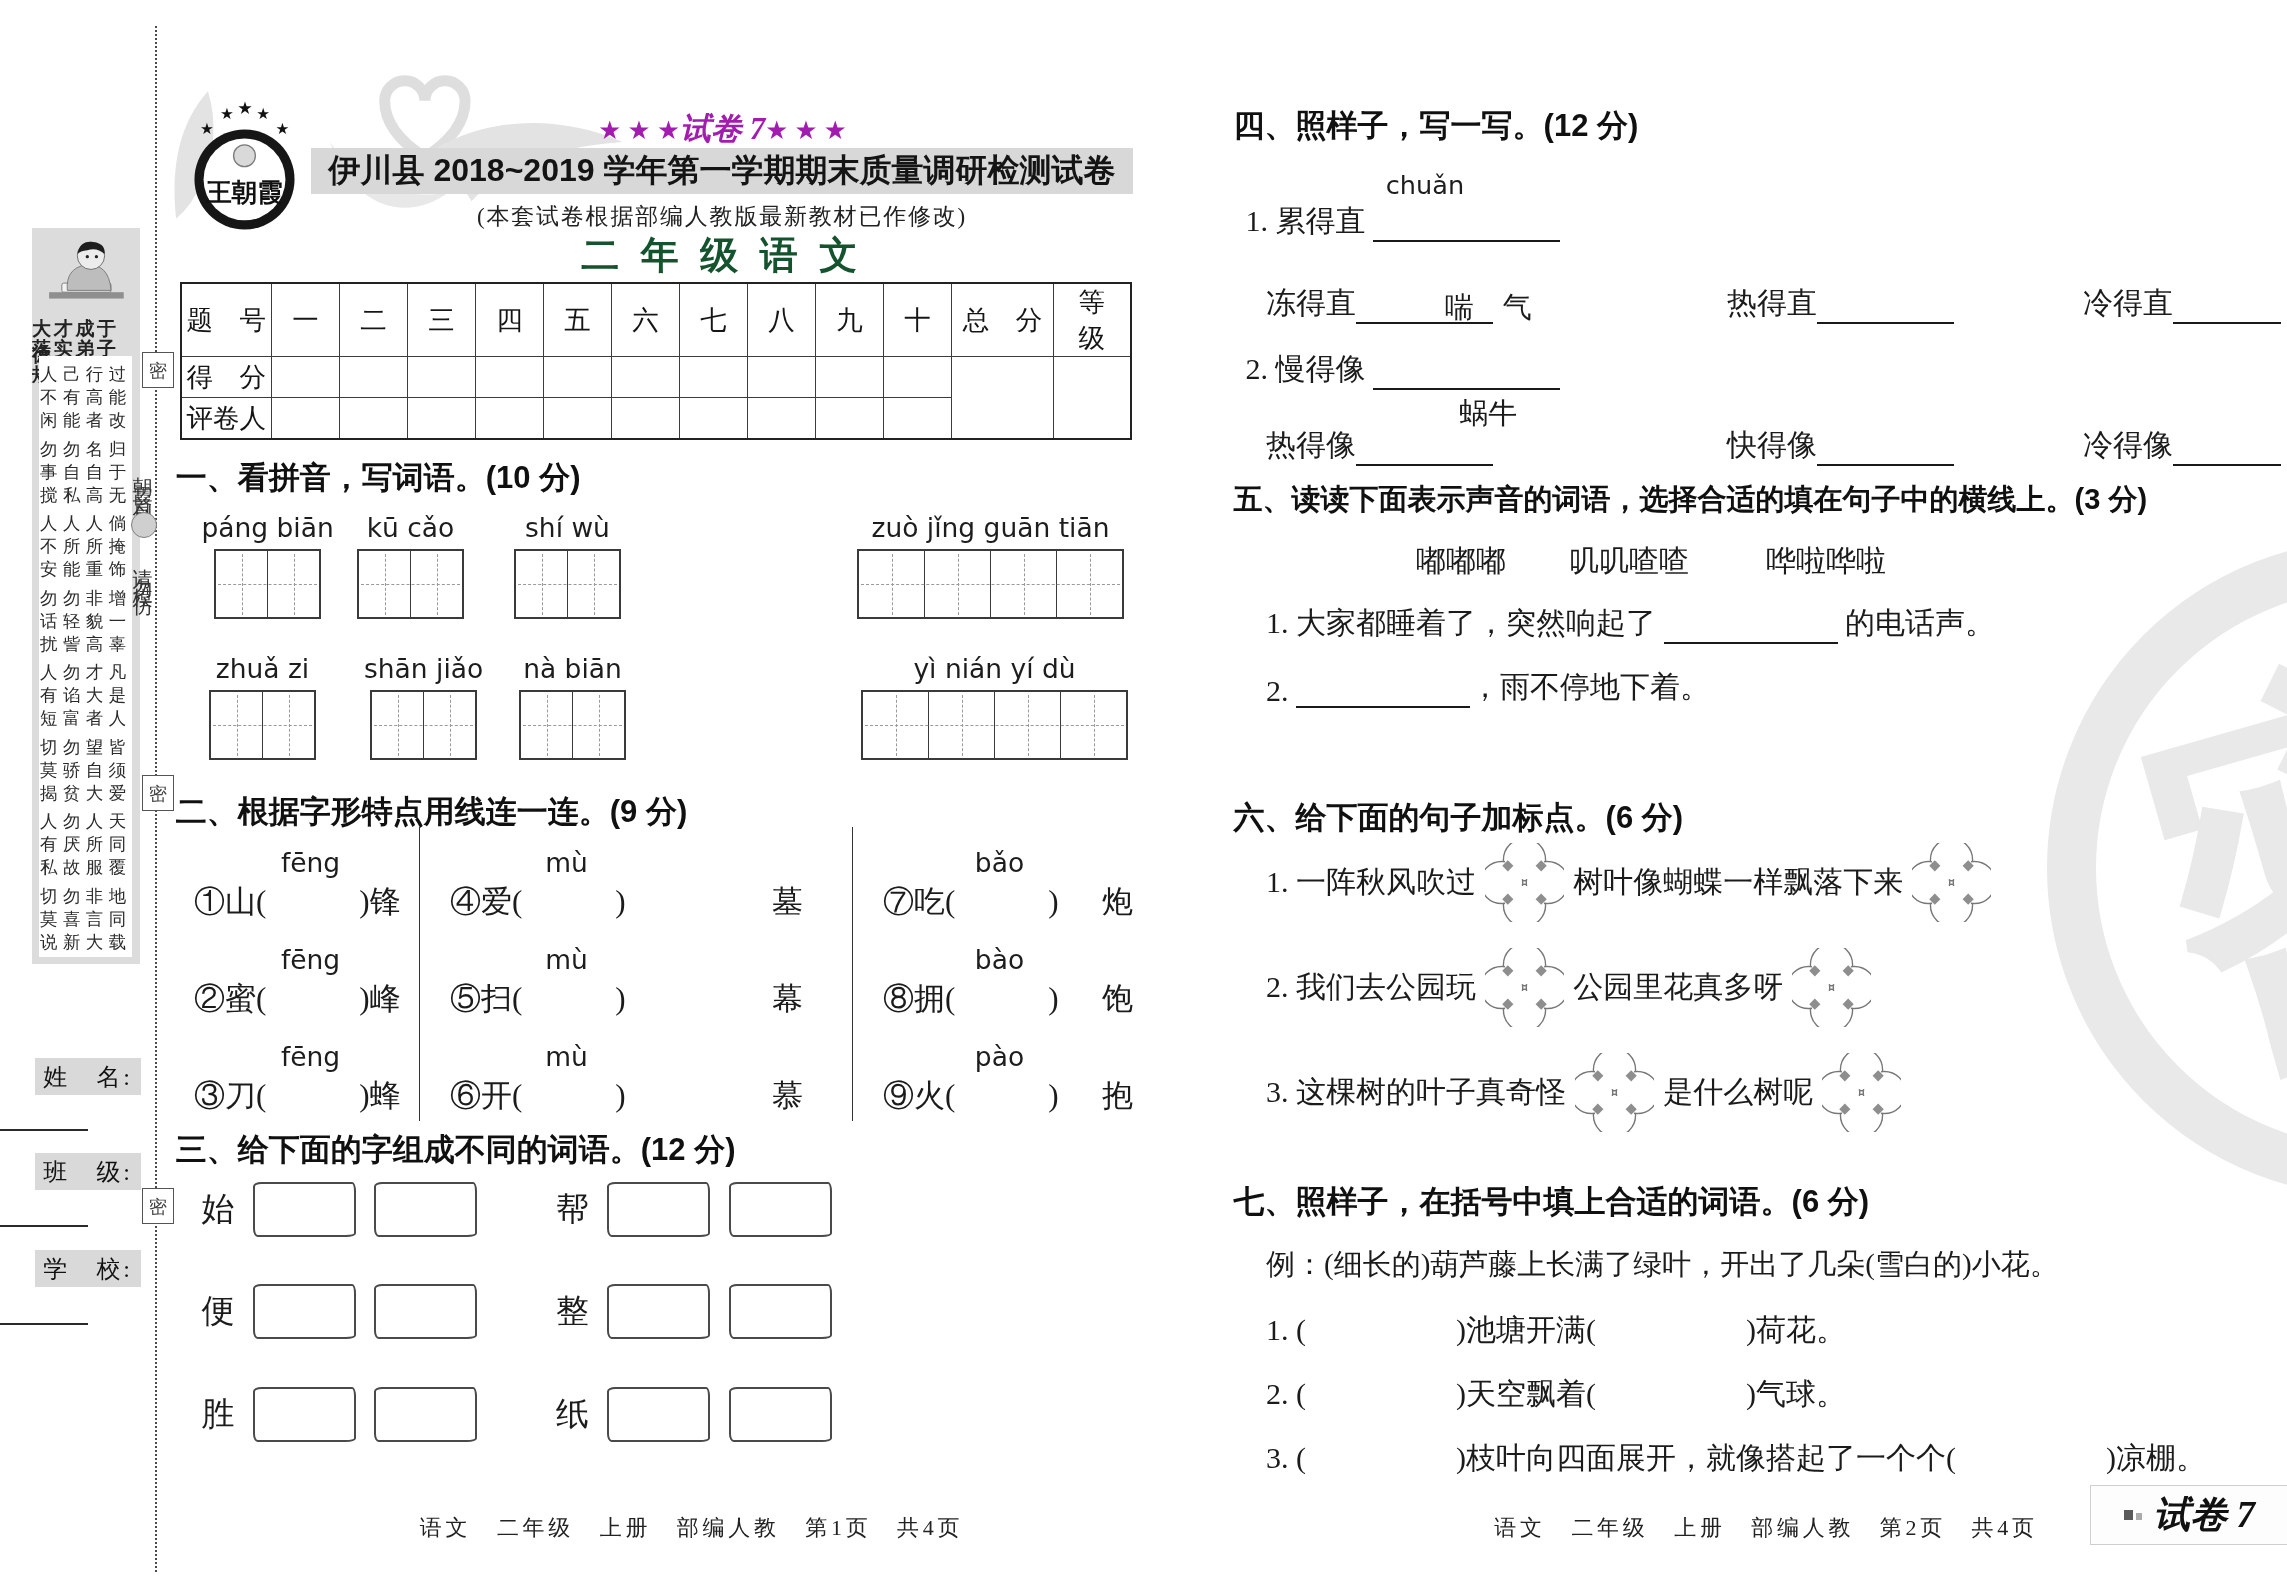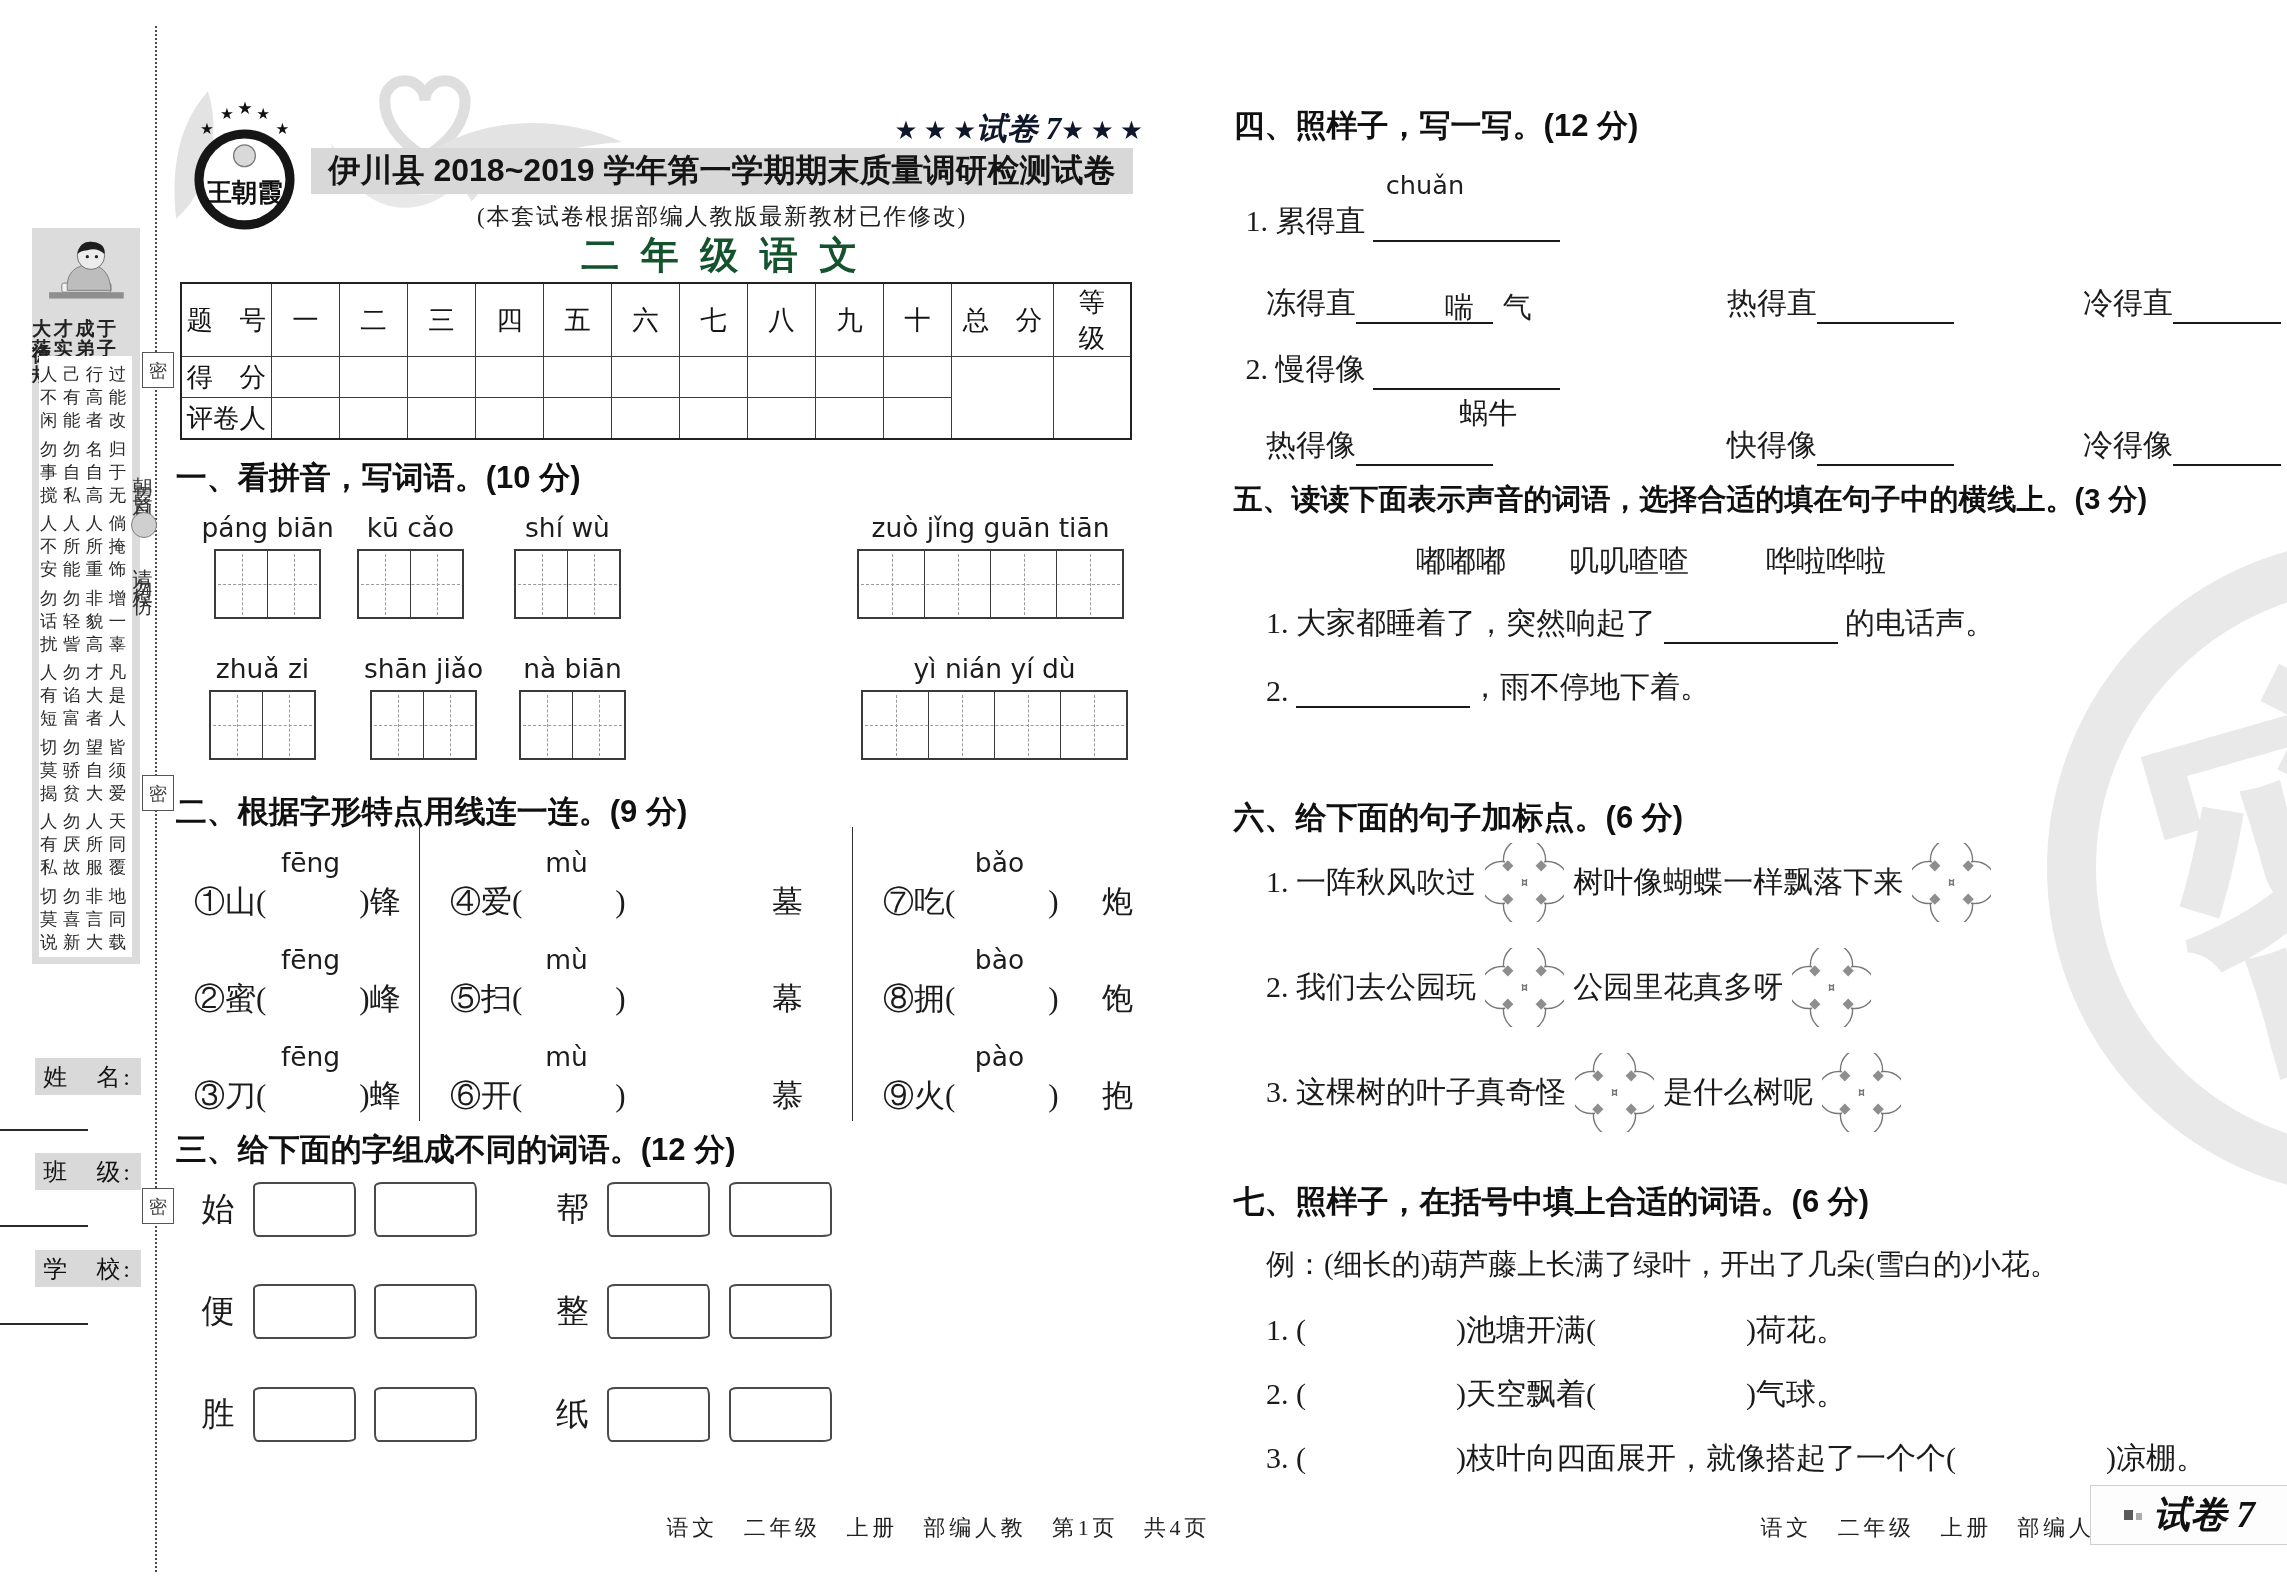--- a/index.html
+++ b/index.html
@@ -42,22 +42,22 @@
     font-size:18.3px;color:#444;}
 
   
   #page-l{left:174px;top:55px;width:1019px;height:1517px;}
   #page-r{left:1229px;top:55px;width:1058px;height:1517px;}
 
   
   #deco-ribbon{position:absolute;left:101px;top:0px;}
   #deco-feather{position:absolute;left:-7.3px;top:27.4px;}
   #logo{position:absolute;left:14.6px;top:44px;}
-  #star-title{position:absolute;left:128px;top:53px;width:841px;text-align:right;
-    font-size:25.6px;color:#0f172a;}
+  #star-title{position:absolute;left:128px;top:53px;width:841px;text-align:center;
+    font-size:25.6px;color:#a21caf;}
   #star-title .paper-no{font-family:"Liberation Serif",serif;font-weight:700;
     font-style:italic;font-size:31px;}
   #banner{position:absolute;left:137px;top:93px;width:822px;height:46px;background:#d8d8d8;
     display:flex;align-items:center;justify-content:center;}
   #banner .t{font-family:"Liberation Sans","DejaVu Sans",sans-serif;font-weight:700;
     font-size:32px;color:#141414;}
   #subtitle{position:absolute;left:137px;top:146px;width:822px;text-align:center;
     font-size:23px;letter-spacing:1.8px;color:#222;}
   #grade{position:absolute;left:137px;top:175px;width:822px;text-align:center;
     font-family:"Liberation Sans",sans-serif;font-weight:700;font-size:38px;
@@ -93,21 +93,21 @@
   .pin-line{font-family:"DejaVu Sans",sans-serif;font-size:26.5px;width:119px;
     margin-left:57px;text-align:center;color:#1d1d1d;}
   .match-line{display:flex;justify-content:space-between;font-size:31px;margin-top:2.7px;
     white-space:pre;}
 
   
   .group-row{position:absolute;display:flex;align-items:center;gap:18.3px;font-size:33px;}
   .wavy{width:99px;height:51px;border:2.3px solid #4a4a4a;background:#fff;
     border-radius:8.2px 3.7px 10px 4.6px / 4.6px 9.1px 3.7px 8.2px;}
 
-  .page-footer{position:absolute;top:1458px;left:17px;width:100%;text-align:right;
+  .page-footer{position:absolute;top:1458px;left:8px;width:100%;text-align:center;
     font-size:22px;letter-spacing:3.7px;color:#222;}
 
   
   .line{position:absolute;font-size:30px;white-space:pre;display:flex;align-items:flex-end;}
   .blank{display:inline-block;position:relative;border-bottom:2.3px solid #1a1a1a;
     height:38px;line-height:42px;text-align:center;font-size:29px;vertical-align:bottom;}
   .py-above{position:absolute;top:-38px;left:12.8px;font-family:"DejaVu Sans",sans-serif;
     font-size:25.6px;color:#1d1d1d;white-space:nowrap;}
   .sound-word{position:absolute;font-size:30px;white-space:nowrap;}
   .punct-row{position:absolute;display:flex;align-items:center;font-size:30px;

